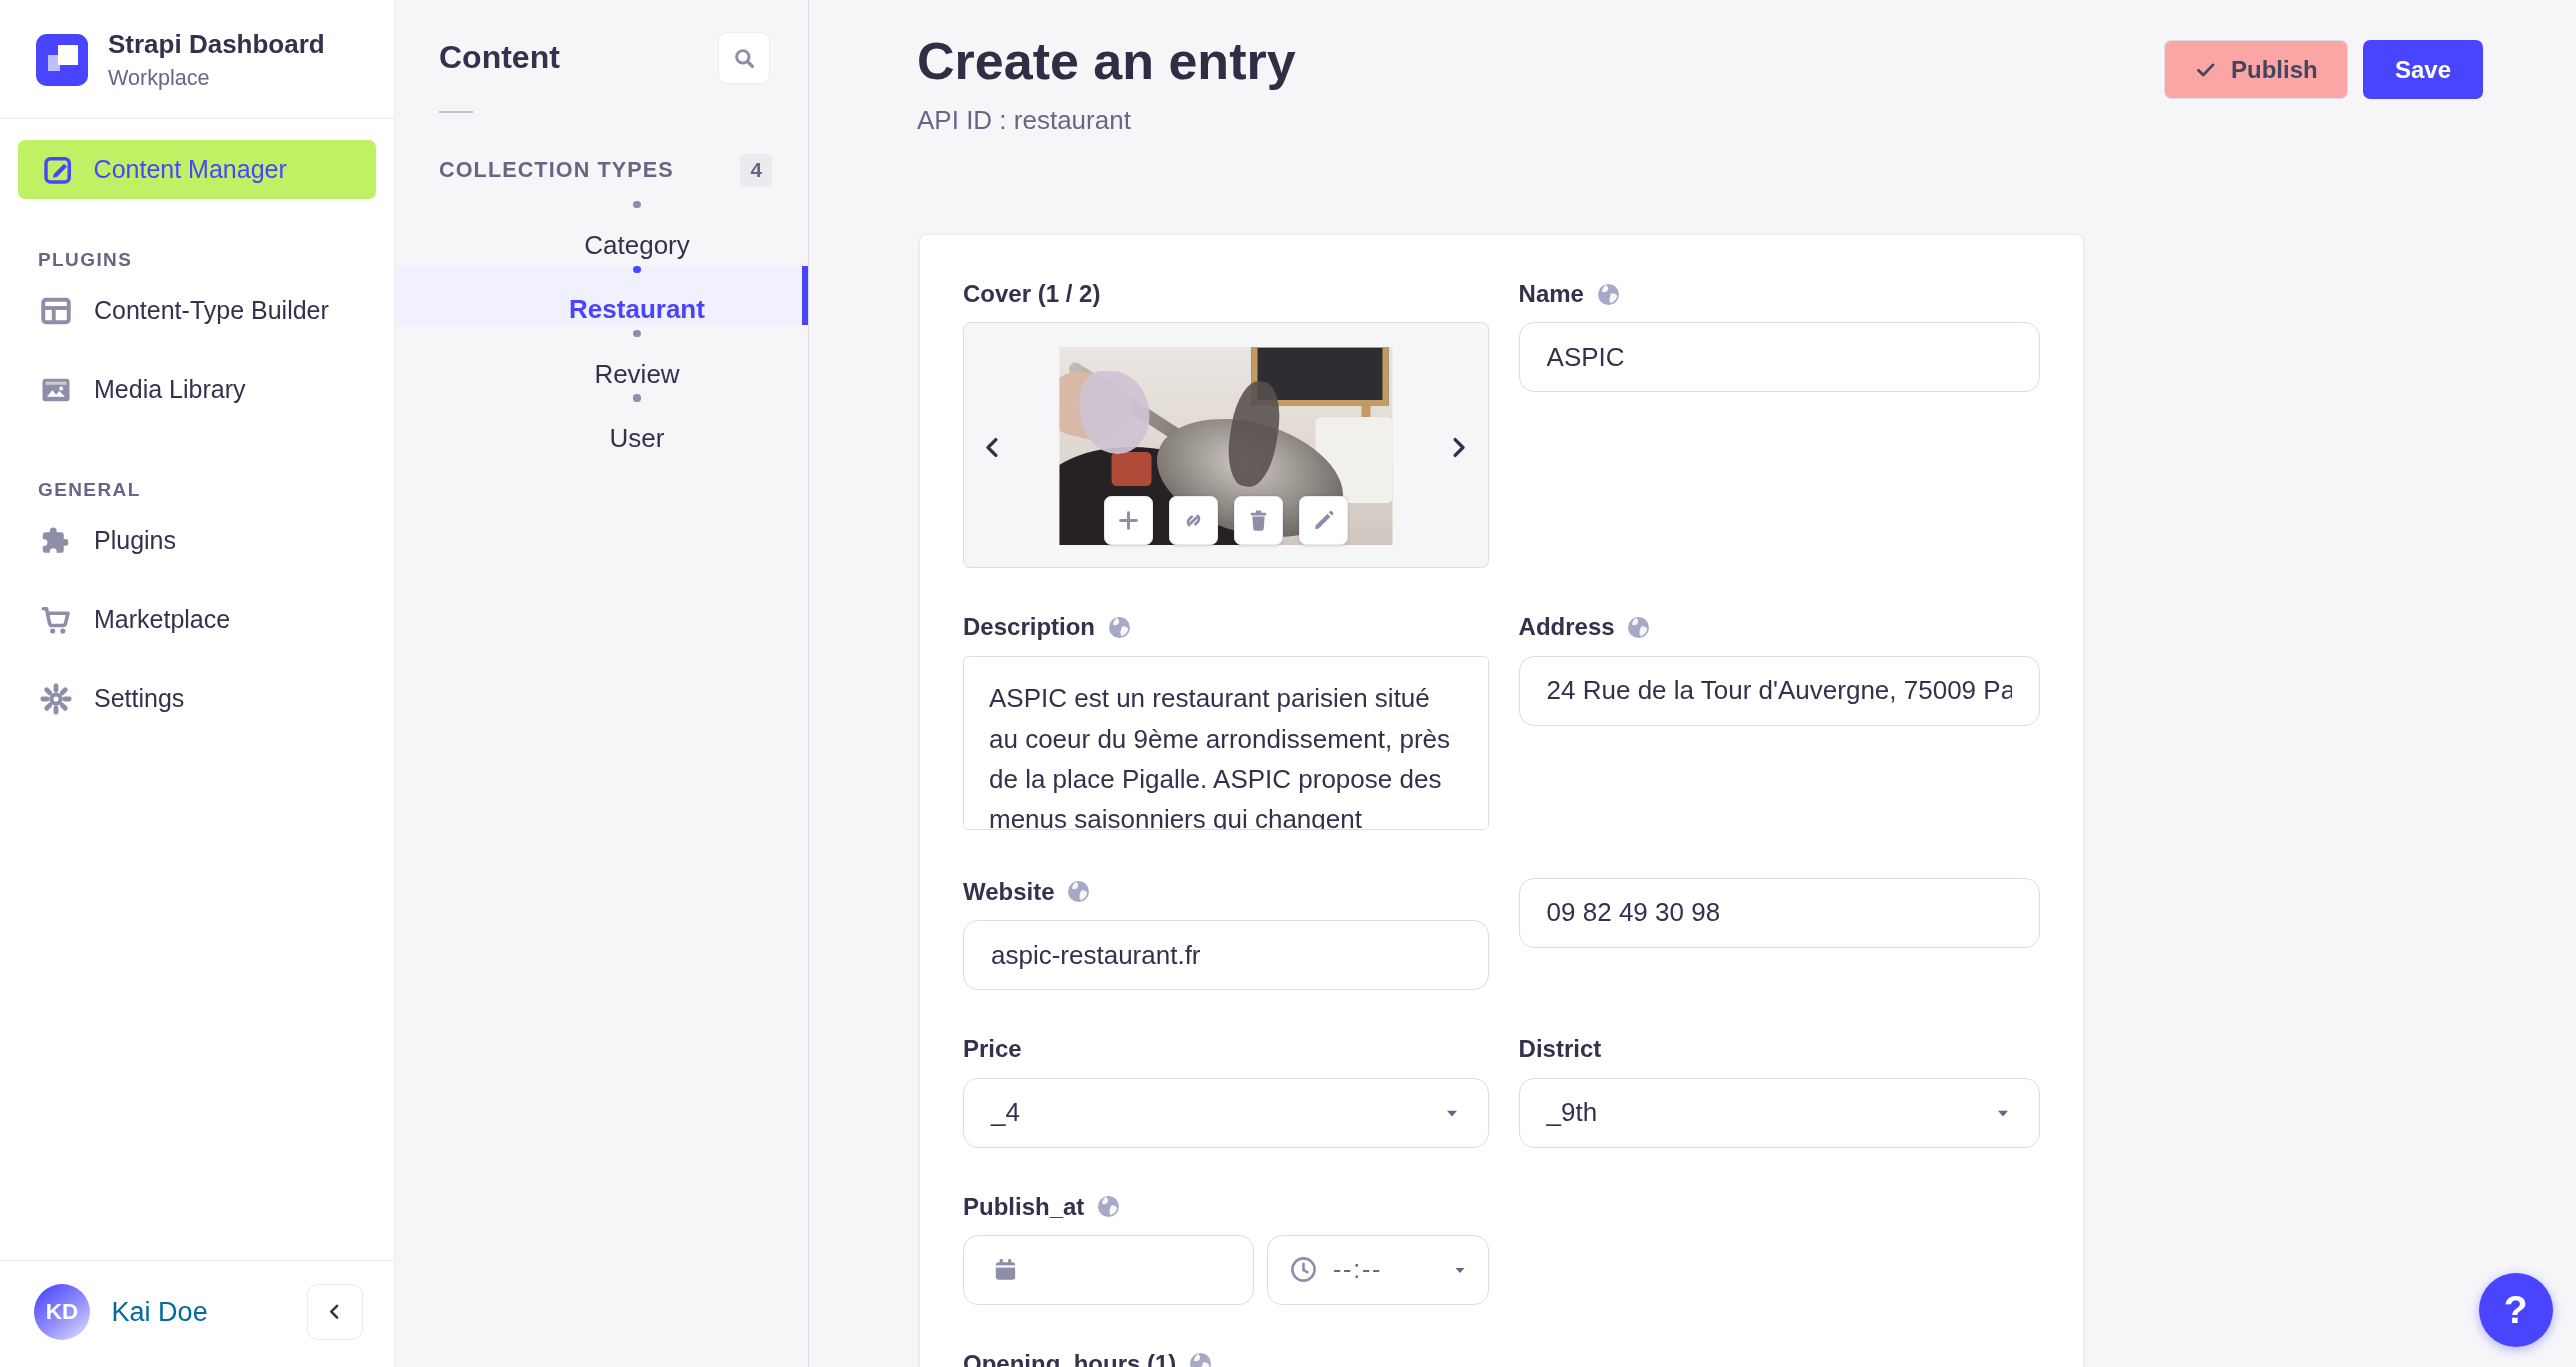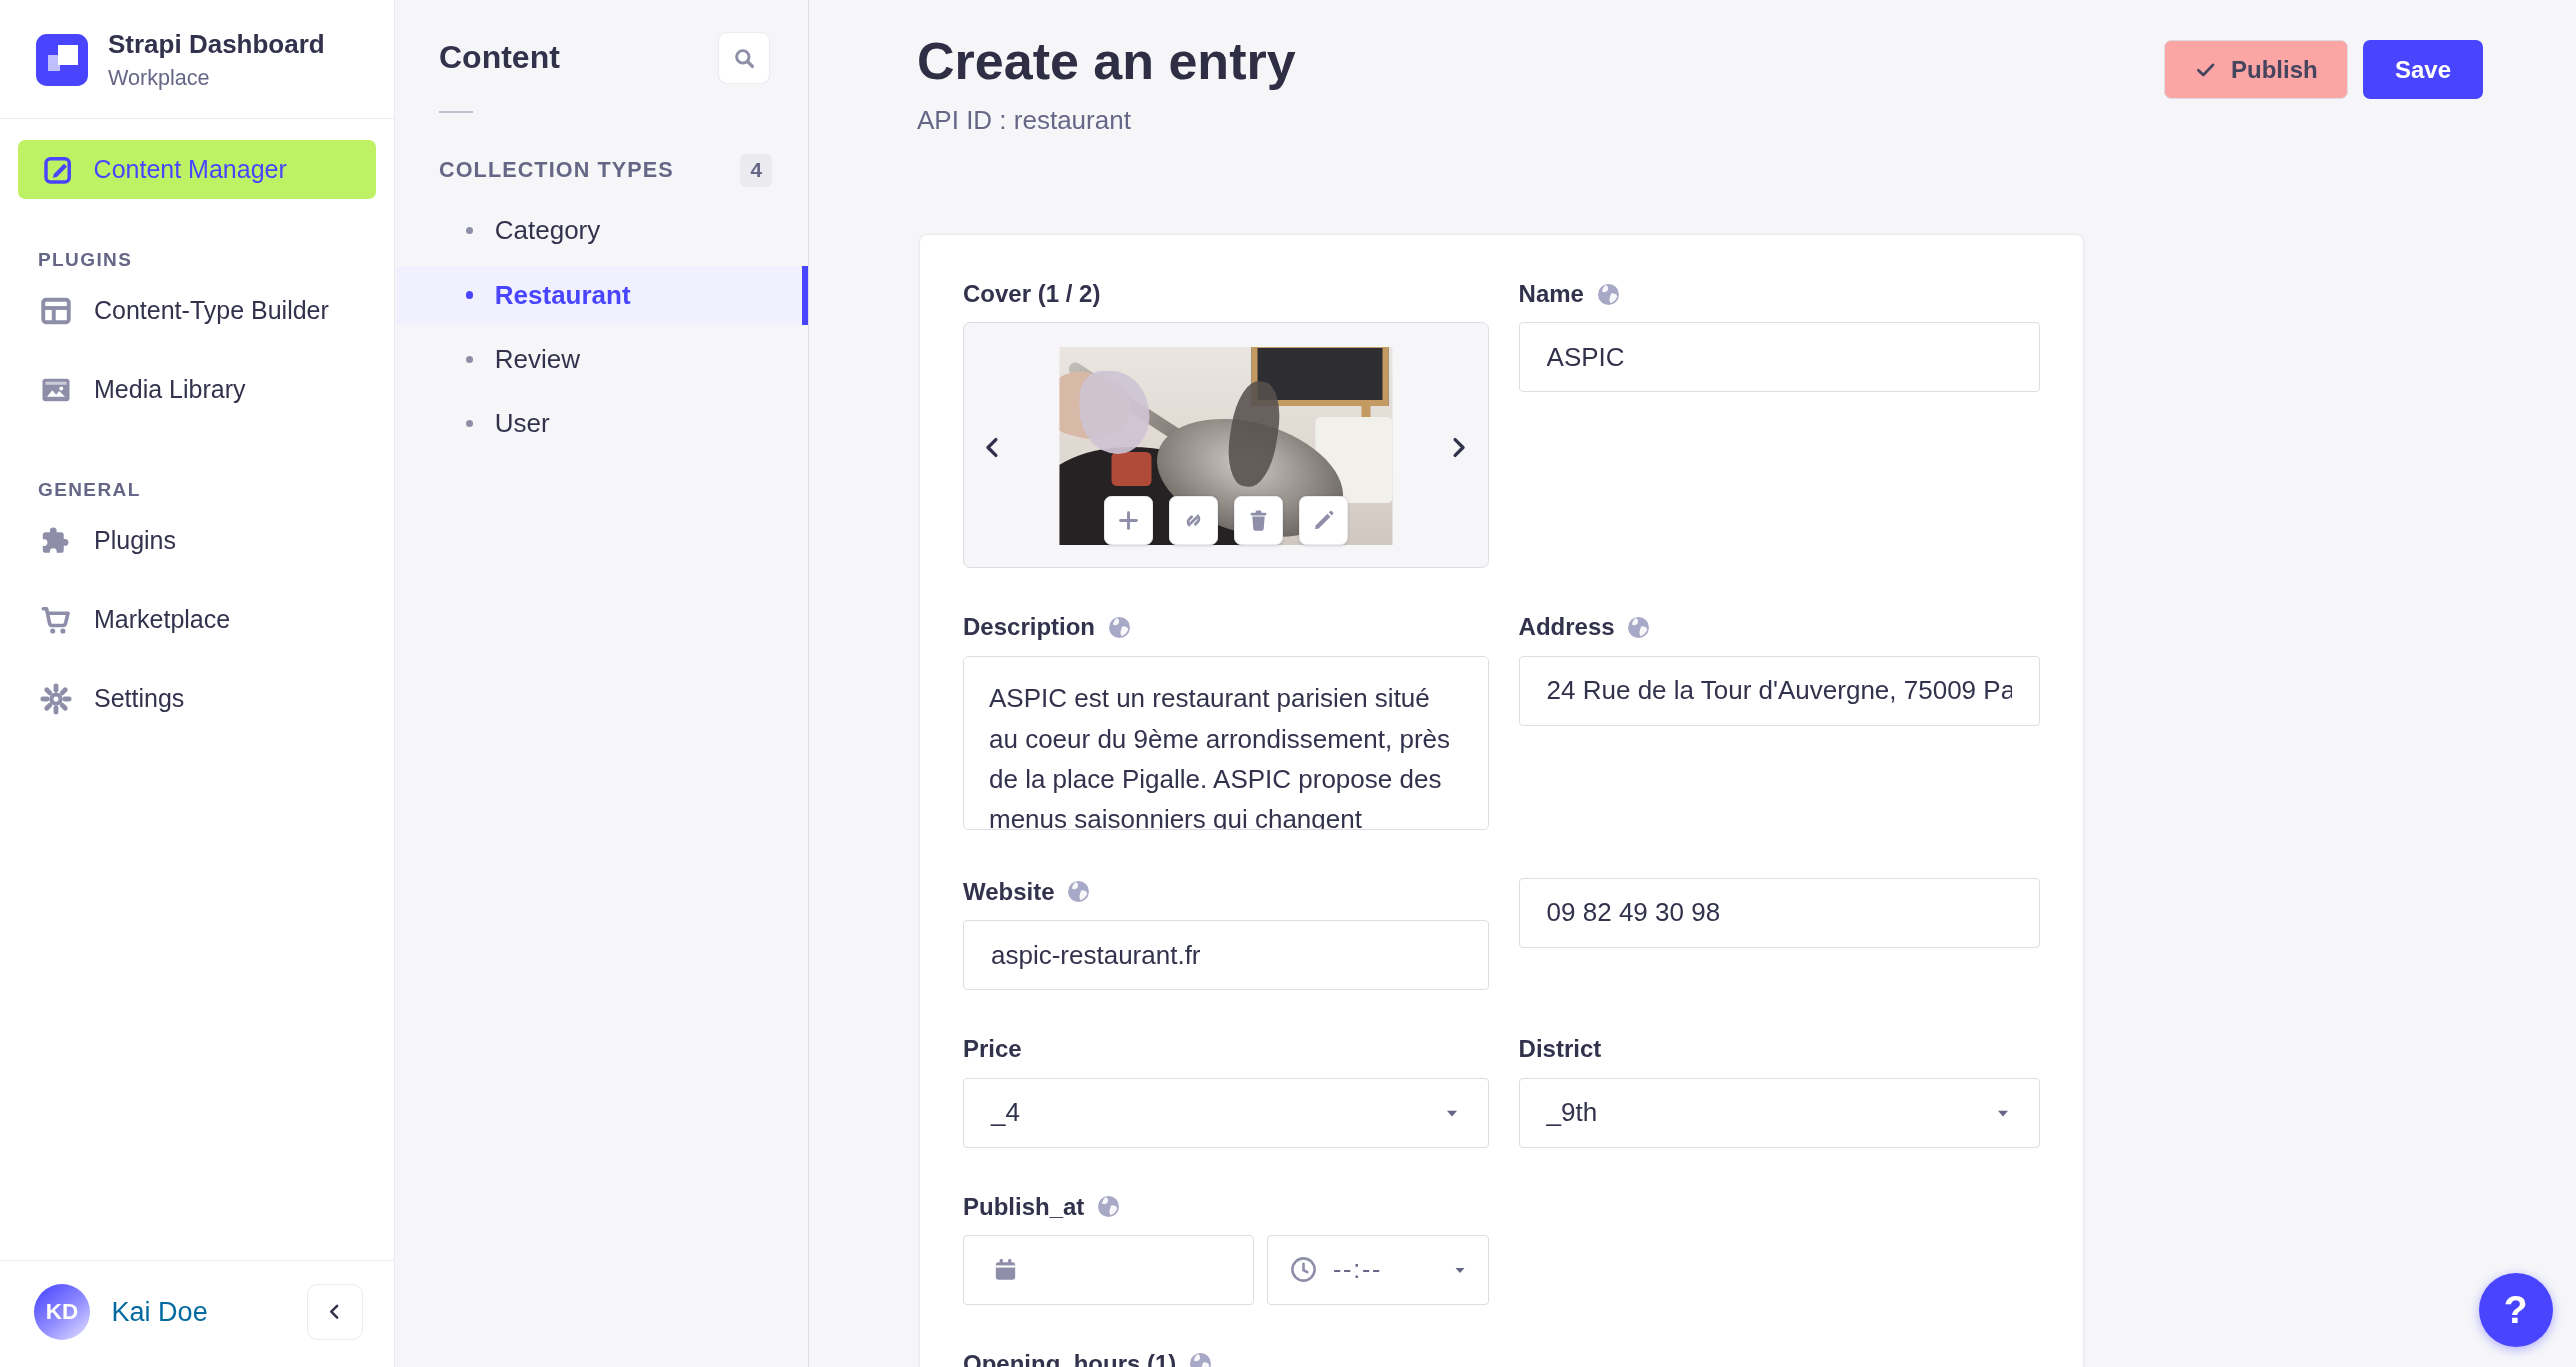--- a/index.html
+++ b/index.html
@@ -27,40 +27,40 @@
   
   .subnav { position:absolute; left:396px; top:0; width:413px; height:100%; background:#f6f6f9; border-right:0.9px solid #dcdce4; }
   .subnav-header { display:flex; align-items:flex-start; justify-content:space-between; padding:32px 38px 0 43px; }
   .subnav-title { font-size:32px; font-weight:700; color:#32324d; margin-top:7.2px; }
   .search-btn { width:52px; height:52px; background:#fff; border:0.9px solid #eaeaef; border-radius:9px; display:flex; align-items:center; justify-content:center; }
   .subnav-divider { margin:27px 0 0 43px; width:34px; height:1.8px; background:#c0c0cf; }
   .subnav-section { margin-top:41px; }
   .subnav-section-head { display:flex; align-items:center; justify-content:space-between; padding:0 36px 0 43px; margin-bottom:14.4px; }
   .subnav-section-label { font-size:21.6px; font-weight:700; color:#666687; letter-spacing:1.1px; }
   .count-badge { background:#eaeaef; color:#666687; font-size:20.7px; font-weight:700; border-radius:5.4px; padding:4.5px 10px; }
-  .subnav-item { height:59px; display:flex; align-items:center; gap:21.6px; padding-left:70px; font-size:26px; color:#32324d; position:relative; margin-top:5.4px; cursor:default; }
+  .subnav-item { height:59px; display:flex; align-items:center; gap:21.6px; padding-left:70px; font-size:26px; color:#32324d; position:relative; margin-top:5.4px; cursor:default;flex-direction:column; }
   .dot { width:7.2px; height:7.2px; border-radius:50%; background:#8e8ea9; flex:none; }
   .subnav-item.active { background:#f0f0ff; color:#4945ff; font-weight:700; }
   .subnav-item.active .dot { background:#4945ff; }
   .subnav-item.active::after { content:''; position:absolute; right:0; top:0; width:6.3px; height:100%; background:#4945ff; }
 
   
   .main { position:absolute; left:809px; top:0; right:0; height:100%; }
   .main-header { display:flex; justify-content:space-between; align-items:flex-start; padding:31px 93px 0 108px; }
   .page-title { font-size:52px; font-weight:700; color:#2f2e44; }
   .page-sub { margin-top:14.4px; font-size:26px; color:#666687; }
   .header-actions { display:flex; gap:15.3px; margin-top:9px; }
   .btn { height:59px; border-radius:7.2px; font-size:24px; font-weight:700; display:flex; align-items:center; gap:13.5px; padding:0 29px; cursor:default; }
   .btn-publish { background:#fca5a5; color:#45455f; border:0.9px solid #dcdce4; }
   .btn-save { background:#4945ff; color:#fff; border:none; padding:0 32px; }
 
   .form-card { position:absolute; left:111px; top:235px; width:1163px; height:1213px; background:#fff; border-radius:7.2px; box-shadow:0 0.9px 3.6px rgba(33,33,52,.12); padding:45px 43px; }
   .form-grid { display:grid; grid-template-columns:1fr 1fr; column-gap:30px; row-gap:45px; align-items:start; }
   .field-label { display:flex; align-items:center; gap:10.8px; font-size:24px; font-weight:700; color:#32324d; margin-bottom:14.4px; }
-  .input { height:70px; border:0.9px solid #dcdce4; border-radius:4px; background:#fff; display:flex; align-items:center; padding:0 27px; font-size:26px; color:#32324d; width:100%; font-family:inherit; }
+  .input { height:70px; border:0.9px solid #dcdce4; border-radius:15px; background:#fff; display:flex; align-items:center; padding:0 27px; font-size:26px; color:#32324d; width:100%; font-family:inherit; }
   input.input { outline:none; }
   .select { justify-content:space-between; }
   .textarea { height:174px; width:100%; padding:21.6px 25px; font-size:26px; line-height:1.55; color:#32324d; border:0.9px solid #dcdce4; border-radius:5.4px; background:#fff; resize:none; font-family:inherit; outline:none; }
 
   .cover-box { height:246px; background:#f6f6f9; border:0.9px solid #dcdce4; border-radius:7.2px; position:relative; }
   .photo { position:absolute; left:50%; top:24px; transform:translateX(-50%); width:333px; height:198px; overflow:hidden; background:linear-gradient(180deg,#eae5e0 0%,#ded7d0 60%,#cfc7c0 100%); }
   .chalkboard { position:absolute; right:3.6px; top:0; width:137px; height:59px; background:#2e2d31; border:6.3px solid #c29a62; border-top-width:1.8px; }
   .frame-leg { position:absolute; right:21.6px; top:59px; width:9px; height:38px; background:#c29a62; }
   .shelf-white { position:absolute; right:0; top:70px; width:77px; height:86px; background:#f2f0ea; border-radius:5.4px; }
   .dark-mass { position:absolute; left:-21.6px; bottom:-12.6px; width:207px; height:111px; background:#262123; border-radius:45% 55% 10% 10%; }

